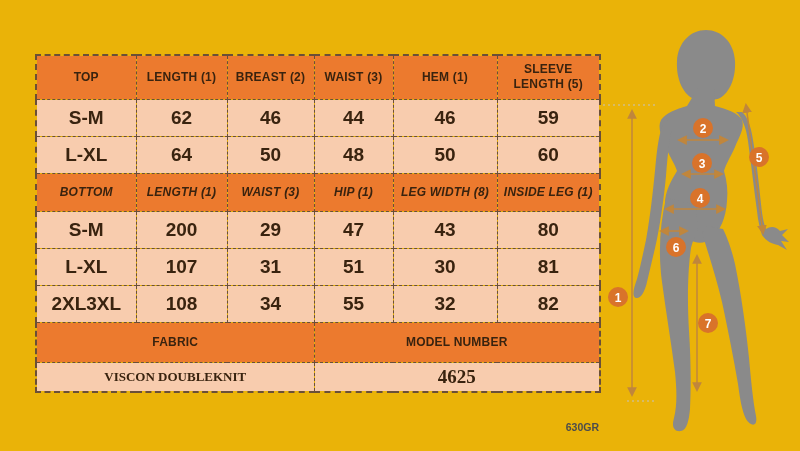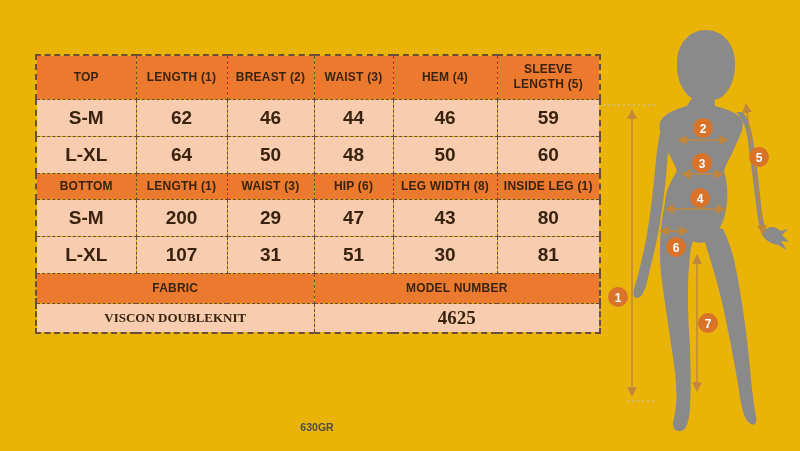--- a/index.html
+++ b/index.html
@@ -15,26 +15,26 @@
   table.size-chart td{
     border:1px dashed #6a4f38;
     text-align:center;vertical-align:middle;
     color:#39230f;font-weight:bold;
     padding:0 2px;overflow:hidden;
   }
   tr.hdr td{background:#ec7a2e;font-size:12px;line-height:1.25;letter-spacing:.2px;}
   tr.dat td{background:#f8ccae;font-size:19px;}
   tr.h1{height:44px;}
   tr.r3{height:37px;}
-  tr.h2{height:26px;}
-  tr.fh{height:30px;}
+  tr.h2{height:38px;font-style:italic;}
+  tr.fh{height:40px;}
   tr.fv{height:30px;font-family:Liberation Serif, serif;}
   .code-label{
     position:absolute;left:35px;top:421px;width:564px;
-    text-align:center;font-size:10.5px;font-weight:bold;color:#4c4c4c;
+    text-align:right;font-size:10.5px;font-weight:bold;color:#4c4c4c;
   }
   .figure-wrap{position:absolute;left:600px;top:0;width:200px;height:451px;}
   .marker-num{
     font-family:"Liberation Sans",sans-serif;font-size:12px;font-weight:bold;
     fill:#ffffff;text-anchor:middle;
   }
 </style>
 </head>
 <body>
 
@@ -48,21 +48,21 @@
       <col style="width:79px">
         <col style="width:104px">
         <col style="width:103px">
     </colgroup>
     <tbody>
       <tr class="hdr h1">
         <td>TOP</td>
         <td>LENGTH (1)</td>
         <td>BREAST (2)</td>
         <td>WAIST (3)</td>
-        <td>HEM (4)</td>
+        <td>HEM (1)</td>
         <td>SLEEVE LENGTH (5)</td>
       </tr>
       <tr class="dat r3">
         <td>S-M</td>
         <td>62</td>
         <td>46</td>
         <td>44</td>
         <td>46</td>
         <td>59</td>
       </tr>
@@ -71,39 +71,47 @@
         <td>64</td>
         <td>50</td>
         <td>48</td>
         <td>50</td>
         <td>60</td>
       </tr>
       <tr class="hdr h2">
         <td>BOTTOM</td>
         <td>LENGTH (1)</td>
         <td>WAIST (3)</td>
-        <td>HIP (6)</td>
+        <td>HIP (1)</td>
         <td>LEG WIDTH (8)</td>
         <td>INSIDE LEG (1)</td>
       </tr>
       <tr class="dat r3">
         <td>S-M</td>
         <td>200</td>
         <td>29</td>
         <td>47</td>
         <td>43</td>
         <td>80</td>
       </tr>
       <tr class="dat r3">
         <td>L-XL</td>
         <td>107</td>
         <td>31</td>
         <td>51</td>
         <td>30</td>
         <td>81</td>
+      </tr>
+      <tr class="dat r3">
+        <td>2XL3XL</td>
+        <td>108</td>
+        <td>34</td>
+        <td>55</td>
+        <td>32</td>
+        <td>82</td>
       </tr>
       <tr class="hdr fh">
         <td colspan="3">FABRIC</td>
         <td colspan="3">MODEL NUMBER</td>
       </tr>
       <tr class="dat fv">
         <td colspan="3" style="font-size:13px">VISCON DOUBLEKNIT</td>
         <td colspan="3">4625</td>
       </tr>
     </tbody>

